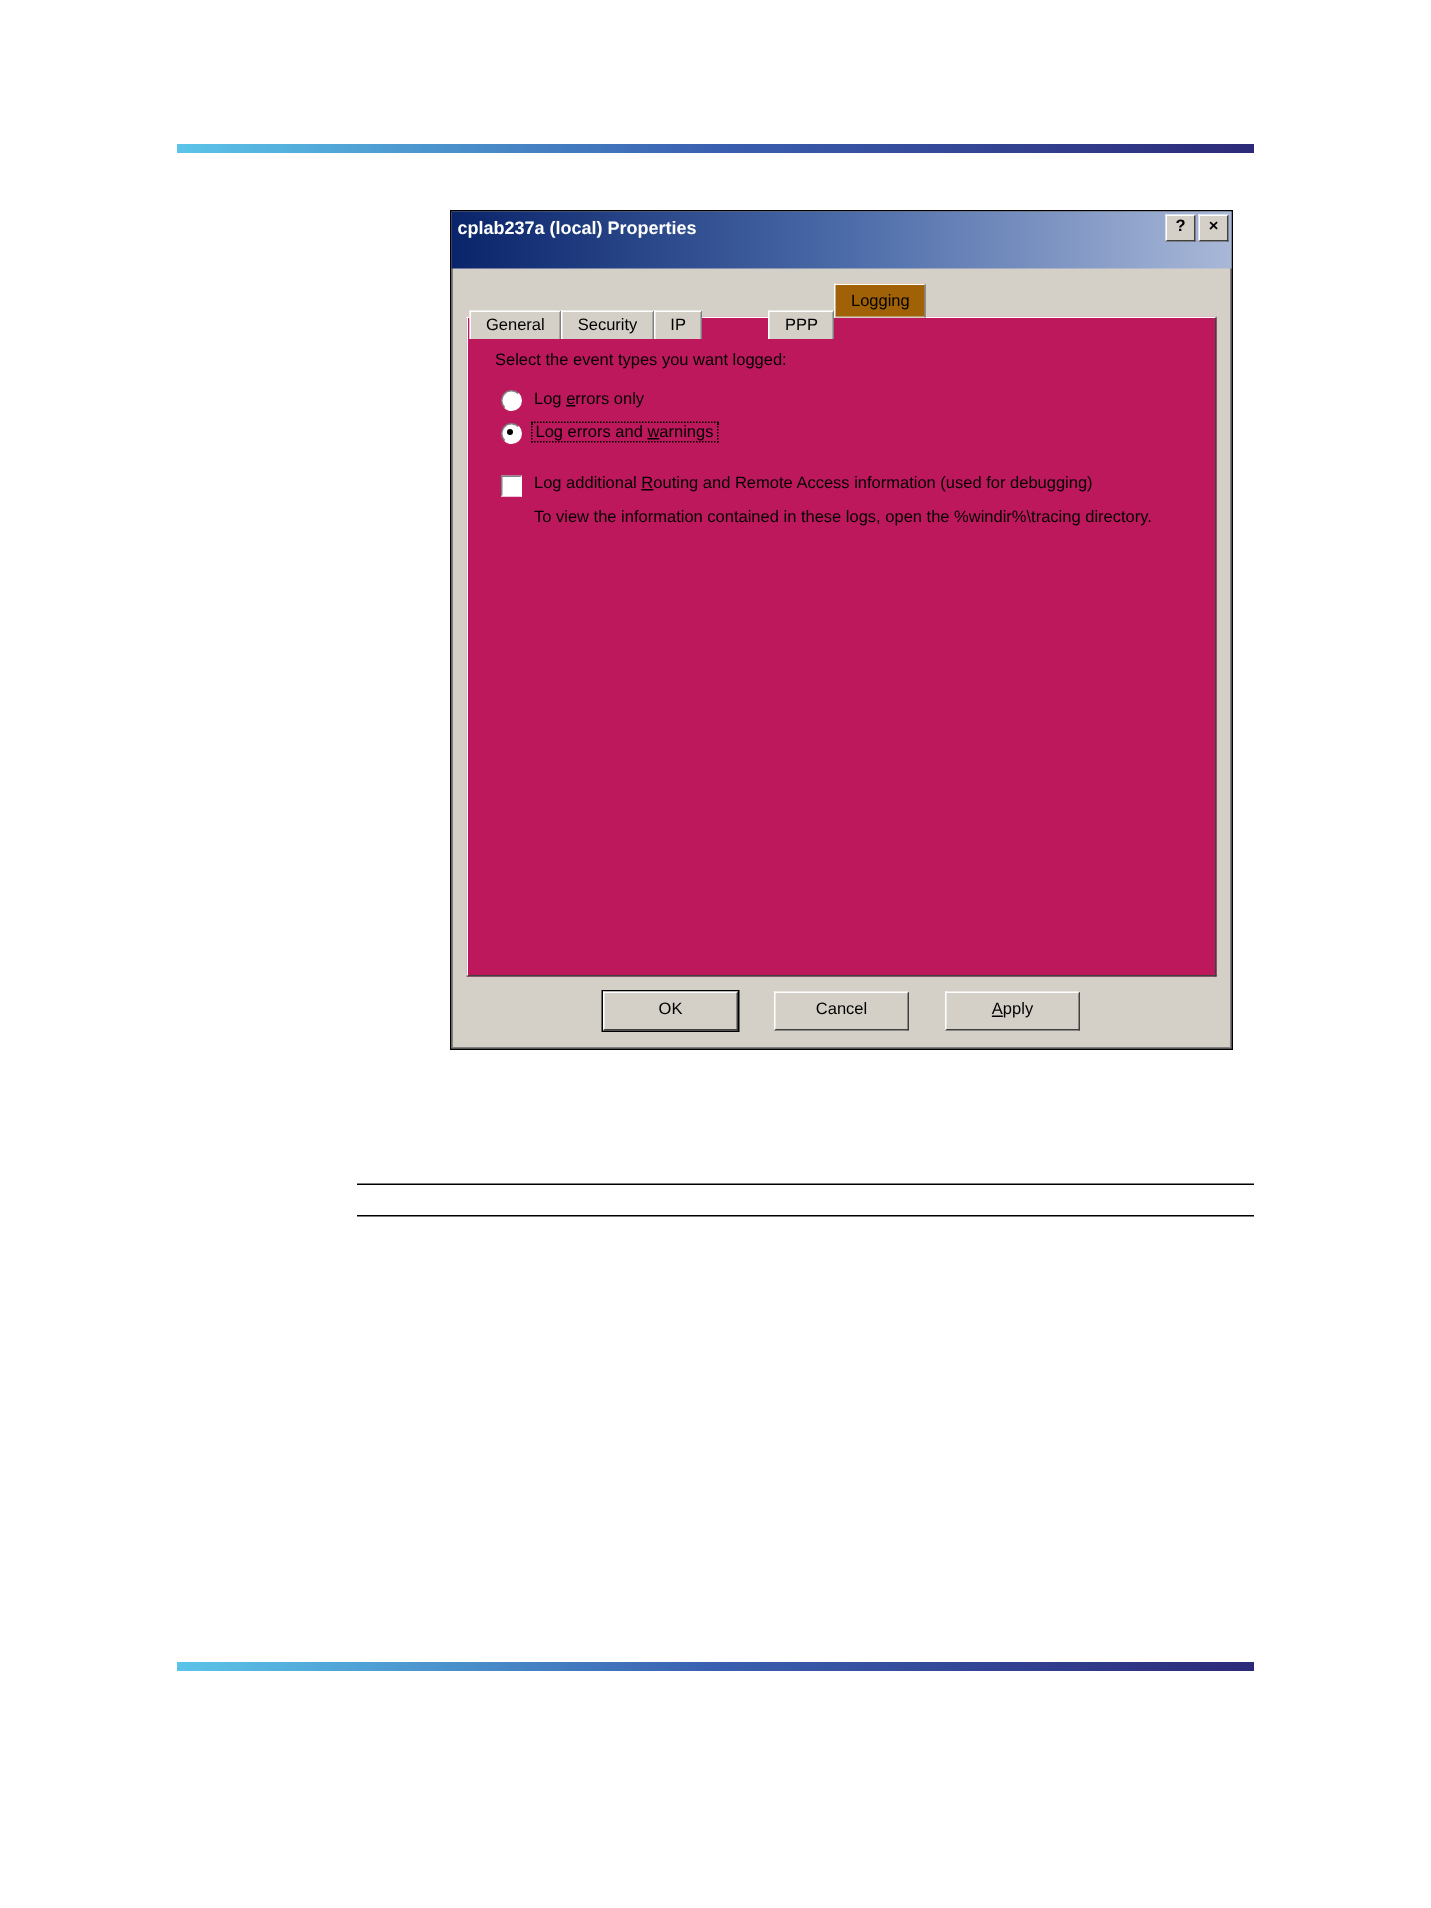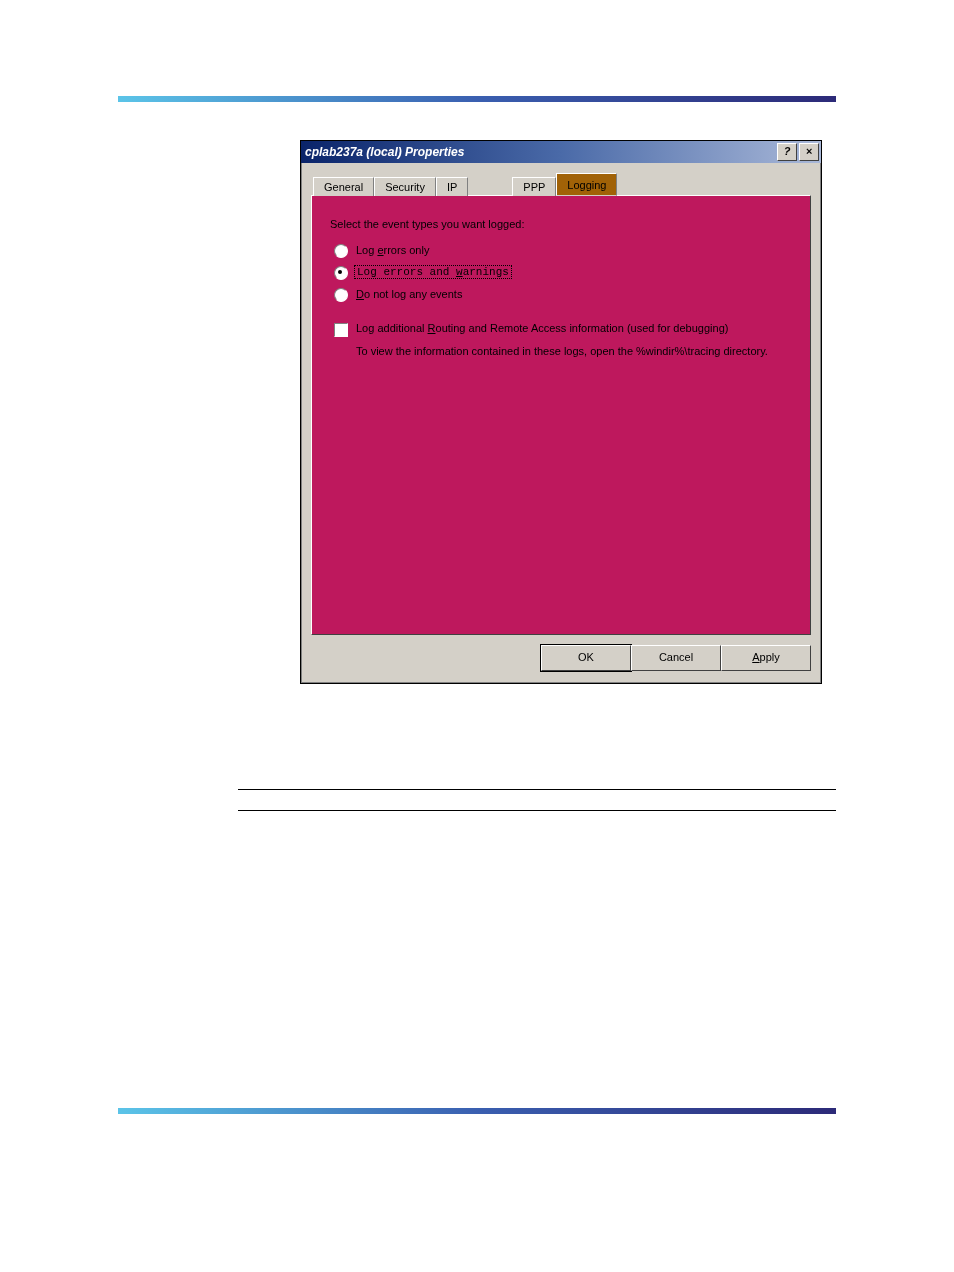--- a/index.html
+++ b/index.html
@@ -30,24 +30,23 @@
     background: #d4d0c8;
     border: 1px solid #000;
     box-shadow: 0 0 0 1px #808080 inset;
   }
   .titlebar {
     height: 22px;
     background: linear-gradient(to right, #0a246a, #4a6aa8, #a9b8d8);
     color: #fff;
     display: flex;
     align-items: center;
-    padding: 0 2px 0 4px;
+    padding: 0 2px 16px 4px;
     font-weight: bold;
     font-size: 12px;
-    font-style: italic;
   }
   .titlebar .title { flex: 1; }
   .title-btn {
     width: 18px;
     height: 16px;
     margin-left: 2px;
     background: #d4d0c8;
     border: 1px solid #fff;
     border-right-color: #404040;
     border-bottom-color: #404040;
@@ -72,21 +71,21 @@
   .tab {
     border: 1px solid #808080;
     border-bottom: none;
     border-top-color: #fff;
     border-left-color: #fff;
     background: #d4d0c8;
     padding: 3px 10px 3px 10px;
     margin-right: 0px;
     font-size: 11px;
     position: relative;
-    top: 1px;
+    top: 15px;
   }
   .tab.active {
     background: #a16207;
     z-index: 2;
     padding-top: 5px;
     padding-bottom: 4px;
     top: 0;
     border-bottom: 1px solid #d4d0c8;
     margin-bottom: -1px;
   }
@@ -136,36 +135,35 @@
     background: #fff;
     margin-right: 8px;
     flex: 0 0 auto;
     margin-top: 1px;
   }
   .opt-label { }
   .opt-label.focused {
     border: 1px dotted #000;
     padding: 0 2px;
     margin: -1px -2px;
-    font-family: Liberation Mono, monospace;
   }
   .u { text-decoration: underline; }
 
   .check-row { margin-top: 20px; }
   .check-text { max-width: 440px; text-align: center; }
 
   .info-text {
     margin: 1px 0 0 30px;
     max-width: 420px;
   }
 
   .button-row {
     display: flex;
-    justify-content: flex-end;
-    gap: 0;
+    justify-content: center;
+    gap: 24px;
     margin-top: 10px;
   }
   .btn {
     width: 88px;
     height: 24px;
     background: #d4d0c8;
     border: 1px solid #fff;
     border-right-color: #404040;
     border-bottom-color: #404040;
     font-size: 11px;
@@ -215,24 +213,20 @@
         <div class="radio-ctl"></div>
         <span class="opt-label"><span>Log </span><span class="u">e</span><span>rrors only</span></span>
       </div>
 
       <div class="radio-row">
         <div class="radio-ctl selected"></div>
         <span class="opt-label focused"><span>Log errors and </span><span class="u">w</span><span>arnings</span></span>
       </div>
 
 
-      <div class="radio-row">
-        <div class="radio-ctl"></div>
-        <span class="opt-label"><span class="u">D</span><span>o not log any events</span></span>
-      </div>
 
       <div class="check-row">
         <div class="check-ctl"></div>
         <span class="check-text"><span>Log additional </span><span class="u">R</span><span>outing and Remote Access information (used for debugging)</span></span>
       </div>
 
       <div class="info-text">To view the information contained in these logs, open the %windir%\tracing directory.</div>
     </div>
 
     <div class="button-row">

